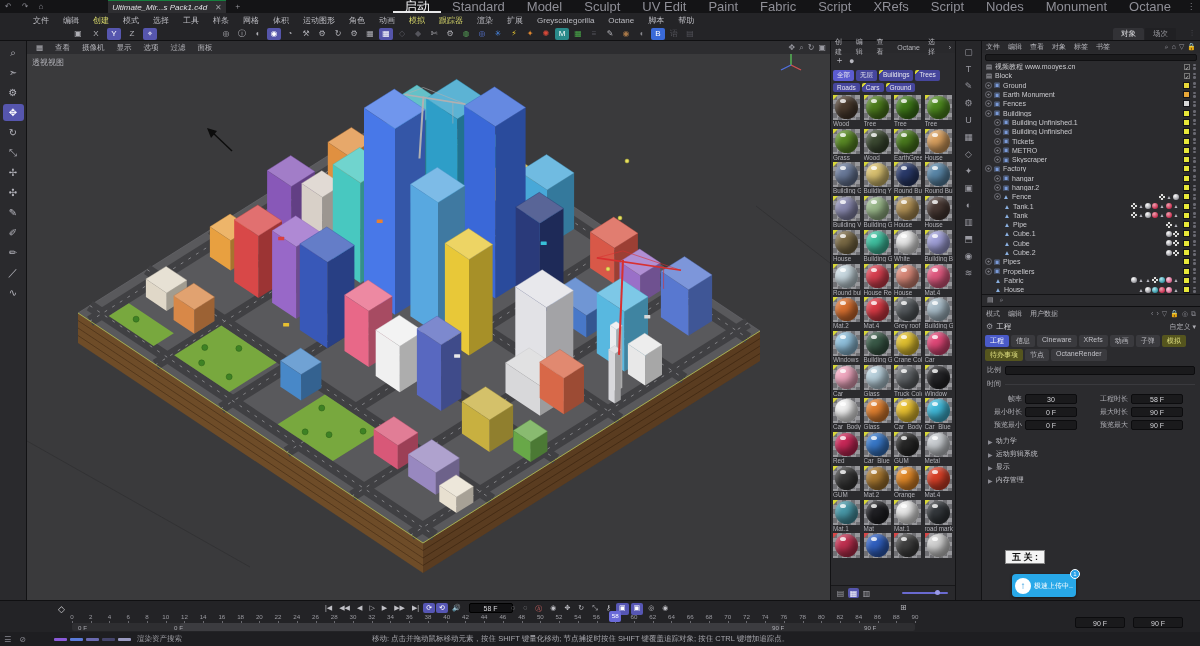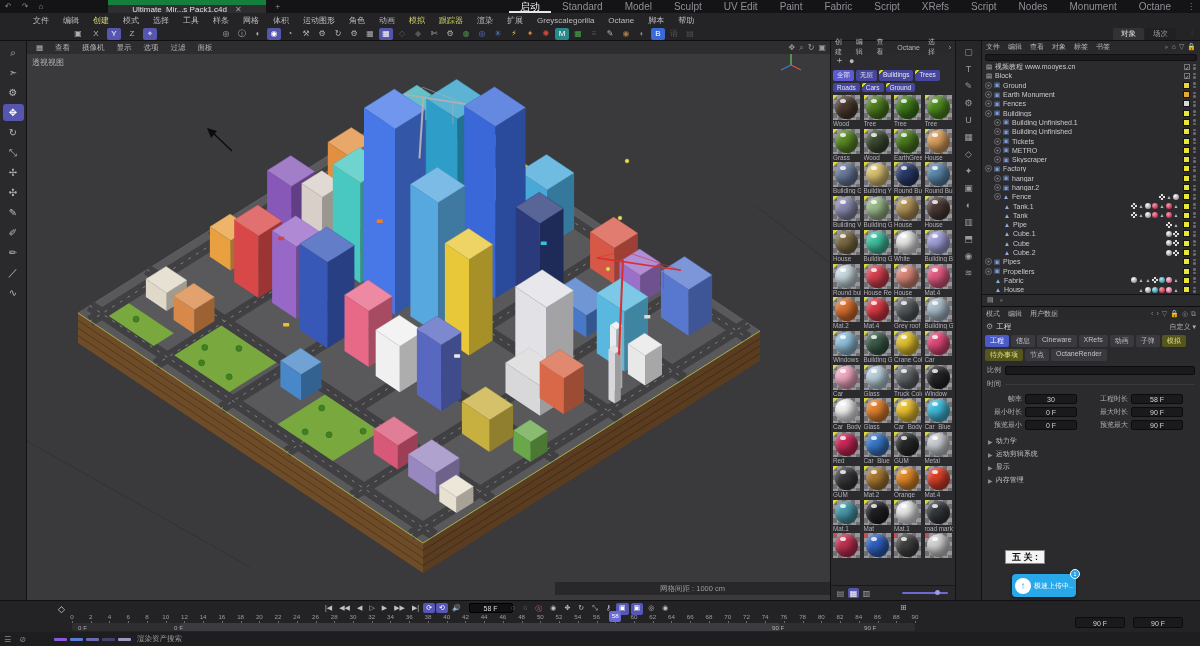--- a/index.html
+++ b/index.html
@@ -4,25 +4,25 @@
 <style>
   * { margin:0; padding:0; box-sizing:border-box; }
   html,body { width:1200px; height:646px; overflow:hidden; background:#1b1b1d;
     font-family:"Liberation Sans","DejaVu Sans",sans-serif; color:#c8c8cc; }
   .abs { position:absolute; }
   #app { position:relative; width:1200px; height:646px; }
 
   
   #titlebar { left:0; top:0; width:1200px; height:13px; background:#141416; display:flex; align-items:center; font-size:8px; }
   .tb-ico { color:#8a8a92; font-size:8px; padding:0 5px; }
-  #doc-tab { background:#2e2e31; border-top:5px solid #15803d; height:13px; display:flex; align-items:center; padding:0 24px; margin-left:60px; color:#e0e0e4; gap:8px;}
+  #doc-tab { background:#2e2e31; border-top:1px solid #15803d; height:13px; display:flex; align-items:center; padding:0 4px; margin-left:60px; color:#e0e0e4; gap:8px;font-style:italic;}
   #doc-tab .x { color:#9a9aa0; }
   #tab-add { color:#9a9aa0; padding:0 8px; }
   #layout-tabs { margin-left:auto; display:flex; gap:0; }
-  .lay-tab { padding:0 11px; height:13px; line-height:13px; color:#8f8f97; font-size:10px; }
+  .lay-tab { padding:0 11px; height:13px; line-height:13px; color:#8f8f97; font-size:13px; }
   .lay-tab.active { color:#f0f0f2; border-bottom:2px solid #e8e8ea; }
   
   #menubar { left:0; top:13px; width:1200px; height:14px; background:#242427; display:flex; align-items:center; padding-left:26px; }
   .menu-item { font-size:8px; color:#bcbcc2; padding:0 7px; }
   .menu-item.hl { color:#d8d86a; }
   
   #toolbar { left:0; top:27px; width:1200px; height:14px; background:#242427; border-bottom:1px solid #101012; display:flex; align-items:center; }
   .t-ico { width:14px; height:12px; margin:0 1px; border-radius:2px; display:flex; align-items:center; justify-content:center; font-size:8px; color:#b0b0b6; }
   .t-ico.dim { color:#55555c; }
   #axis-group { display:flex; margin-left:70px; gap:2px; }
@@ -485,23 +485,20 @@
         <circle cx="627" cy="160" r="2" fill="#e8e060" stroke="#a8a830" stroke-width="0.5"></circle>
         <circle cx="620" cy="217" r="2" fill="#e8e060" stroke="#a8a830" stroke-width="0.5"></circle>
         <circle cx="608" cy="268" r="2" fill="#e8e060" stroke="#a8a830" stroke-width="0.5"></circle>
         <line x1="232" y1="150" x2="212" y2="131" stroke="#0c0c0c" stroke-width="1.4"></line>
         <polygon points="207,127 217,130 211,137" fill="#0c0c0c"></polygon>
         <line x1="791" y1="64" x2="791" y2="53" stroke="#58c858" stroke-width="1.3"></line>
         <line x1="791" y1="64" x2="801" y2="69" stroke="#d05050" stroke-width="1.3"></line>
         <line x1="791" y1="64" x2="781" y2="69" stroke="#5070e0" stroke-width="1.3"></line>
       </svg>
     <div id="view-label" class="abs">透视视图</div>
-    <div id="grid-bar" class="abs">
-      <span>网格间距 : 1000 cm</span>
-    </div>
   </div>
 
   <div id="matpanel" class="abs">
     <div id="mat-menus">
         <span class="mat-menu">创建</span>
         <span class="mat-menu">编辑</span>
         <span class="mat-menu">查看</span>
         <span class="mat-menu">Octane</span>
         <span class="mat-menu">选择</span>
         <span class="mat-menu" style="margin-left: auto;">›</span>
@@ -1436,14 +1433,15 @@
     <span class="sb-ico">☰</span>
     <span class="sb-ico">⊘</span>
     <div id="sb-dashes">
         <i style="background: rgb(138, 90, 216);"></i>
         <i style="background: rgb(90, 122, 216);"></i>
         <i style="background: rgb(106, 106, 176);"></i>
         <i style="background: rgb(68, 68, 106);"></i>
         <i style="background: rgb(154, 154, 192);"></i>
       </div>
     <span id="sb-left-text">渲染资产搜索</span>
+    <span id="sb-help">移动: 点击并拖动鼠标移动元素，按住 SHIFT 键量化移动; 节点捕捉时按住 SHIFT 键覆盖追踪对象; 按住 CTRL 键增加追踪点。</span>
   </div>
 </div>
 
 </body></html>

